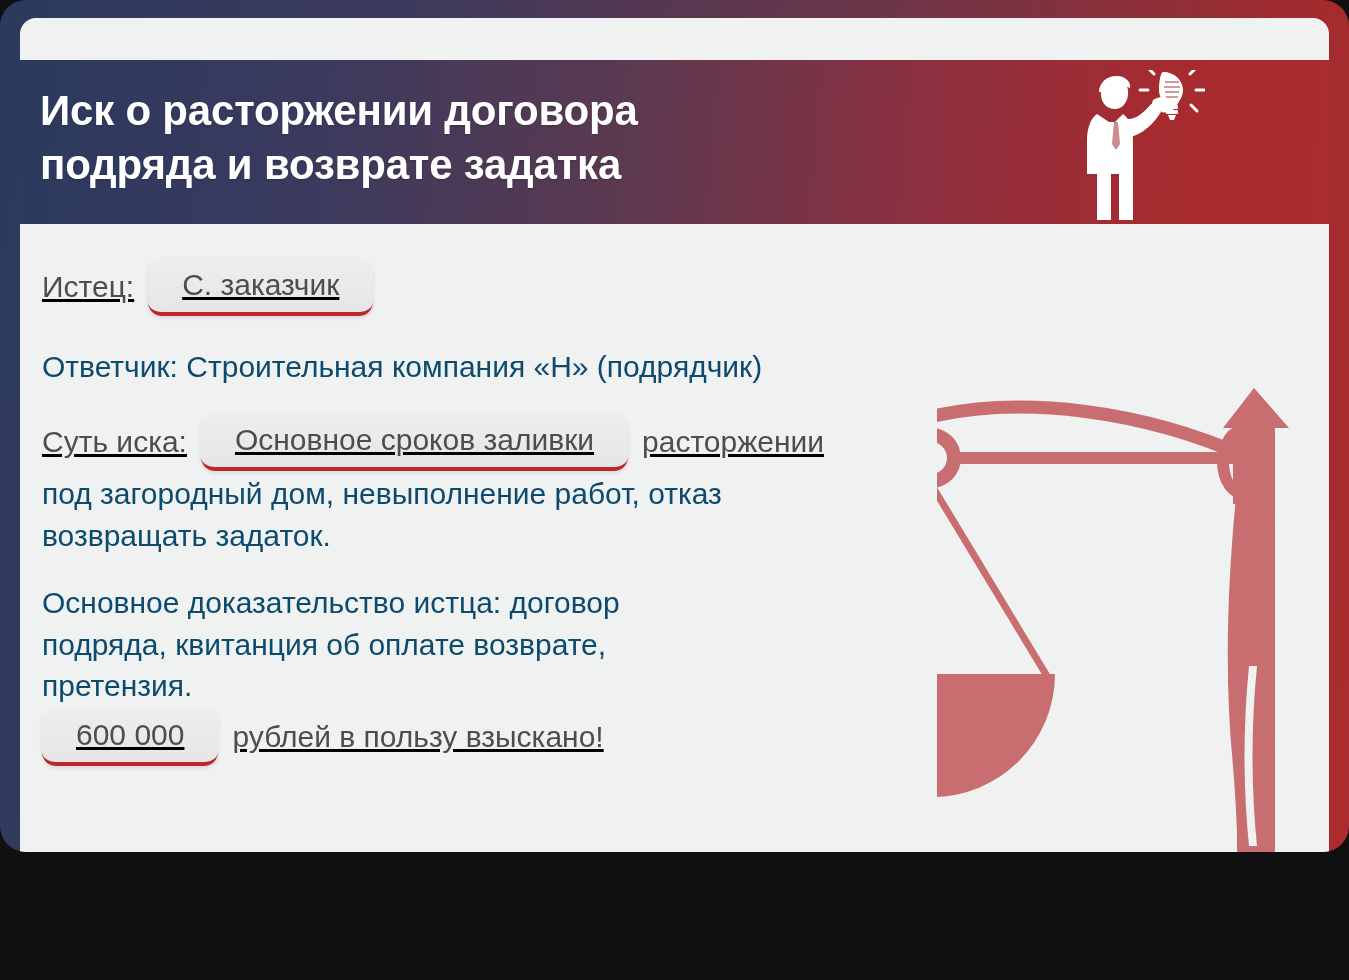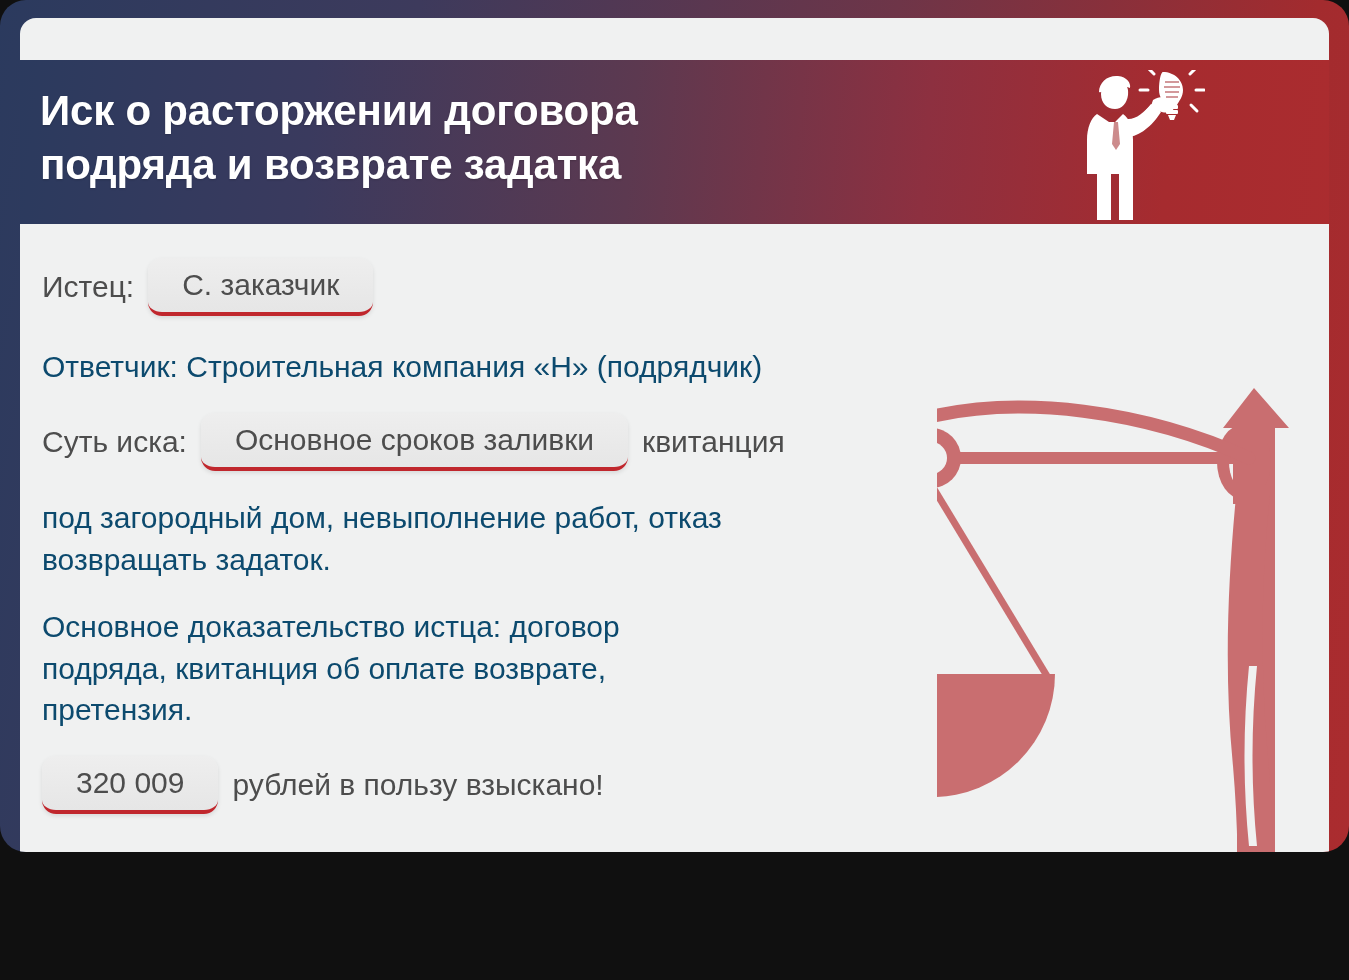--- a/index.html
+++ b/index.html
@@ -85,20 +85,21 @@
     top: 240px;
     width: 1060px;
     z-index: 2;
   }
 
   .row {
     display: flex;
     align-items: center;
     flex-wrap: wrap;
     gap: 0px;
+    text-decoration: underline;
   }
 
   .label {
     font-size: 30px;
     color: #4d4d4d;
     white-space: nowrap;
   }
 
   .pill {
     display: inline-flex;
@@ -114,21 +115,21 @@
     white-space: nowrap;
   }
 
   .para {
     font-size: 30px;
     color: #0c4a6e;
     line-height: 1.38;
     white-space: pre-line;
   }
 
-  .gap-s { margin-top: 26px; }
+  .gap-s { margin-top: 2px; }
   .gap-m { margin-top: 26px; }
   .gap-l { margin-top: 30px; }
 
   .sp-l { margin-left: 14px; }
   .sp-r { margin-right: 14px; }
 </style>
 </head>
 <body>
 
 <div id="card">
@@ -217,31 +218,31 @@
       <div class="row">
         <span class="label">Истец:</span>
         <span class="pill sp-l">С. заказчик</span>
       </div>
 
       <div class="para gap-l">Ответчик: Строительная компания «Н» (подрядчик)</div>
 
       <div class="row gap-m">
         <span class="label">Суть иска:</span>
         <span class="pill sp-l sp-r">Основное сроков заливки</span>
-        <span class="label">квитанция</span>
+        <span class="label">расторжении</span>
       </div>
 
       <div class="para gap-s">под загородный дом, невыполнение работ, отказ
 возвращать задаток.</div>
 
       <div class="para gap-m">Основное доказательство истца: договор
 подряда, квитанция об оплате возврате,
 претензия.</div>
 
 
       <div class="row gap-s">
-        <span class="pill sp-r">320 009</span>
+        <span class="pill sp-r">600 000</span>
         <span class="label">рублей в пользу взыскано!</span>
       </div>
 
     </div>
   </div>
 </div>
 
 </body></html>

